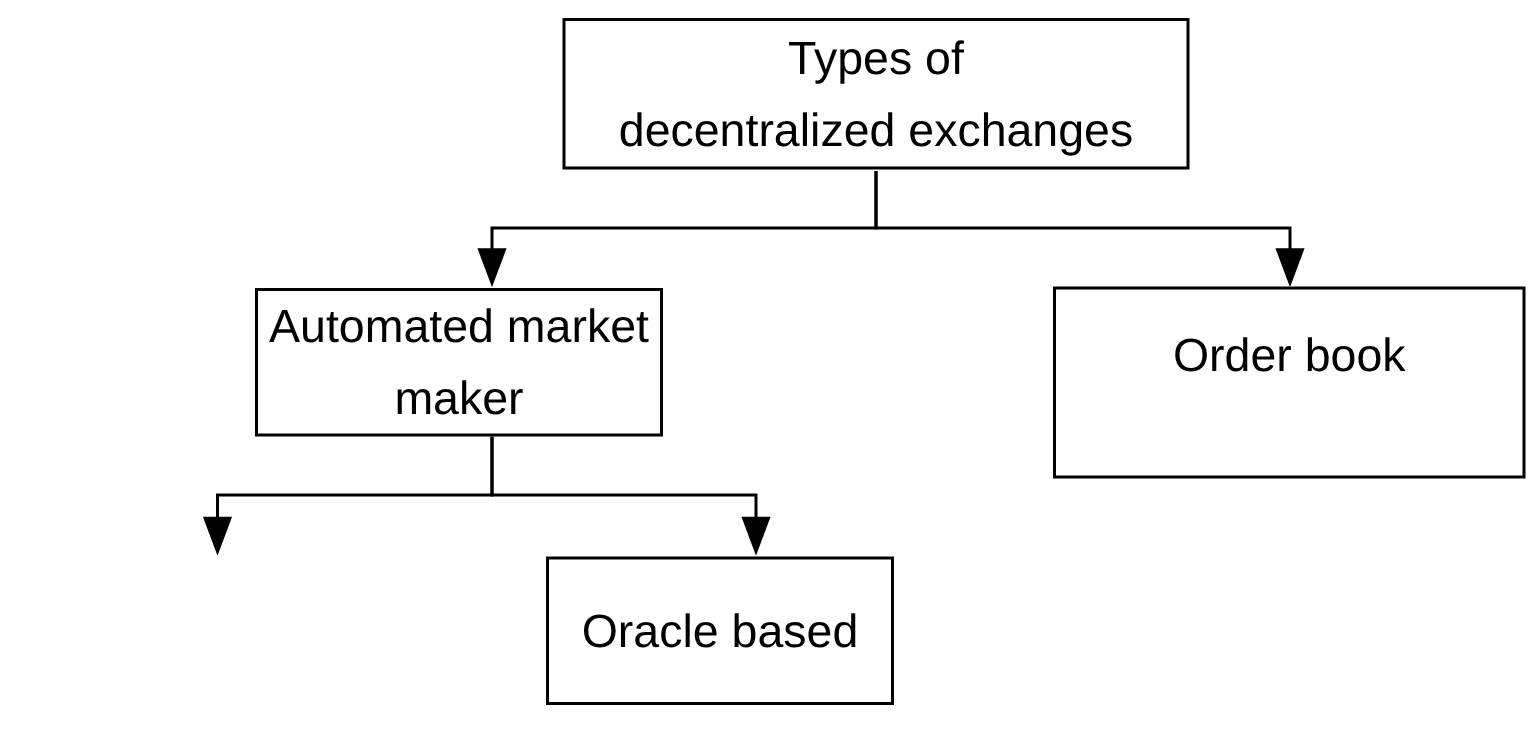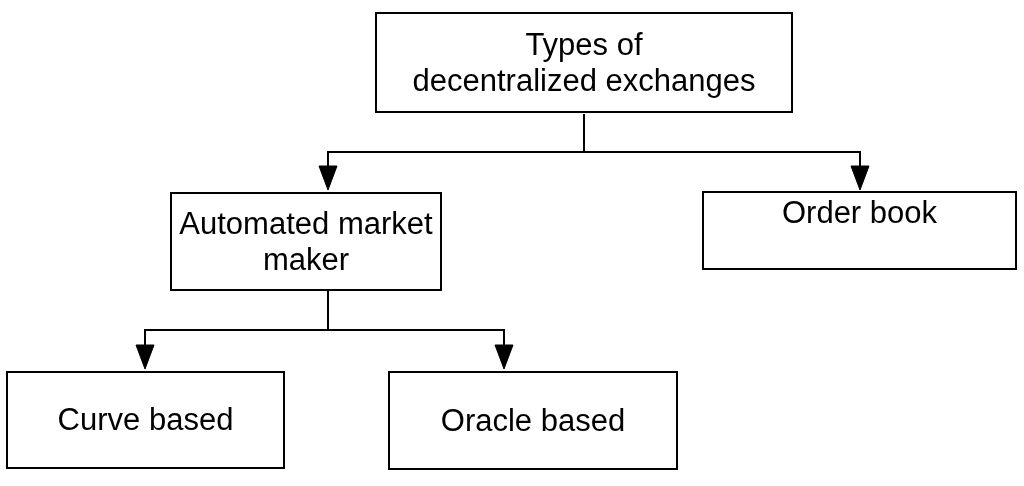--- a/index.html
+++ b/index.html
@@ -36,28 +36,28 @@
     position: absolute;
     box-sizing: border-box;
     background: #ffffff;
     border: 2px solid #000000;
     color: #000000;
     display: flex;
     align-items: center;
     justify-content: center;
     text-align: center;
     font-size: 31px;
-    line-height: 36px;
+    line-height: 48px;
     white-space: pre-line;
   }
   .node-root    { left: 375px; top: 12px;  width: 418px; height: 101px; }
   .node-amm     { left: 170px; top: 192px; width: 272px; height: 99px;  }
-  .node-order   { left: 702px; top: 191px; width: 315px; height: 79px; padding-bottom: 36px; }
+  .node-order   { left: 702px; top: 191px; width: 315px; height: 128px; padding-bottom: 36px; }
   .node-curve   { left: 6px;   top: 371px; width: 279px; height: 98px;  }
-  .node-oracle  { left: 364px; top: 371px; width: 290px; height: 99px; margin-left: 24px;  }
+  .node-oracle  { left: 364px; top: 371px; width: 232px; height: 99px;  }
 </style>
 </head>
 <body>
 
 <div class="canvas">
 
   <svg class="connector-layer" viewBox="0 0 1024 486" xmlns="http://www.w3.org/2000/svg">
     <g>
       <path d="M584,114 L584,152 L328,152 L328,168"></path>
       <polygon points="319,166 337,166 328,190"></polygon>
@@ -83,21 +83,18 @@
 
   <div class="node node-amm">
     <span>Automated market
 maker</span>
   </div>
 
   <div class="node node-order">
     <span>Order book</span>
   </div>
 
-  <div class="node node-curve">
-    <span>Curve based</span>
-  </div>
 
   <div class="node node-oracle">
     <span>Oracle based</span>
   </div>
 
 </div>
 
 </body></html>

